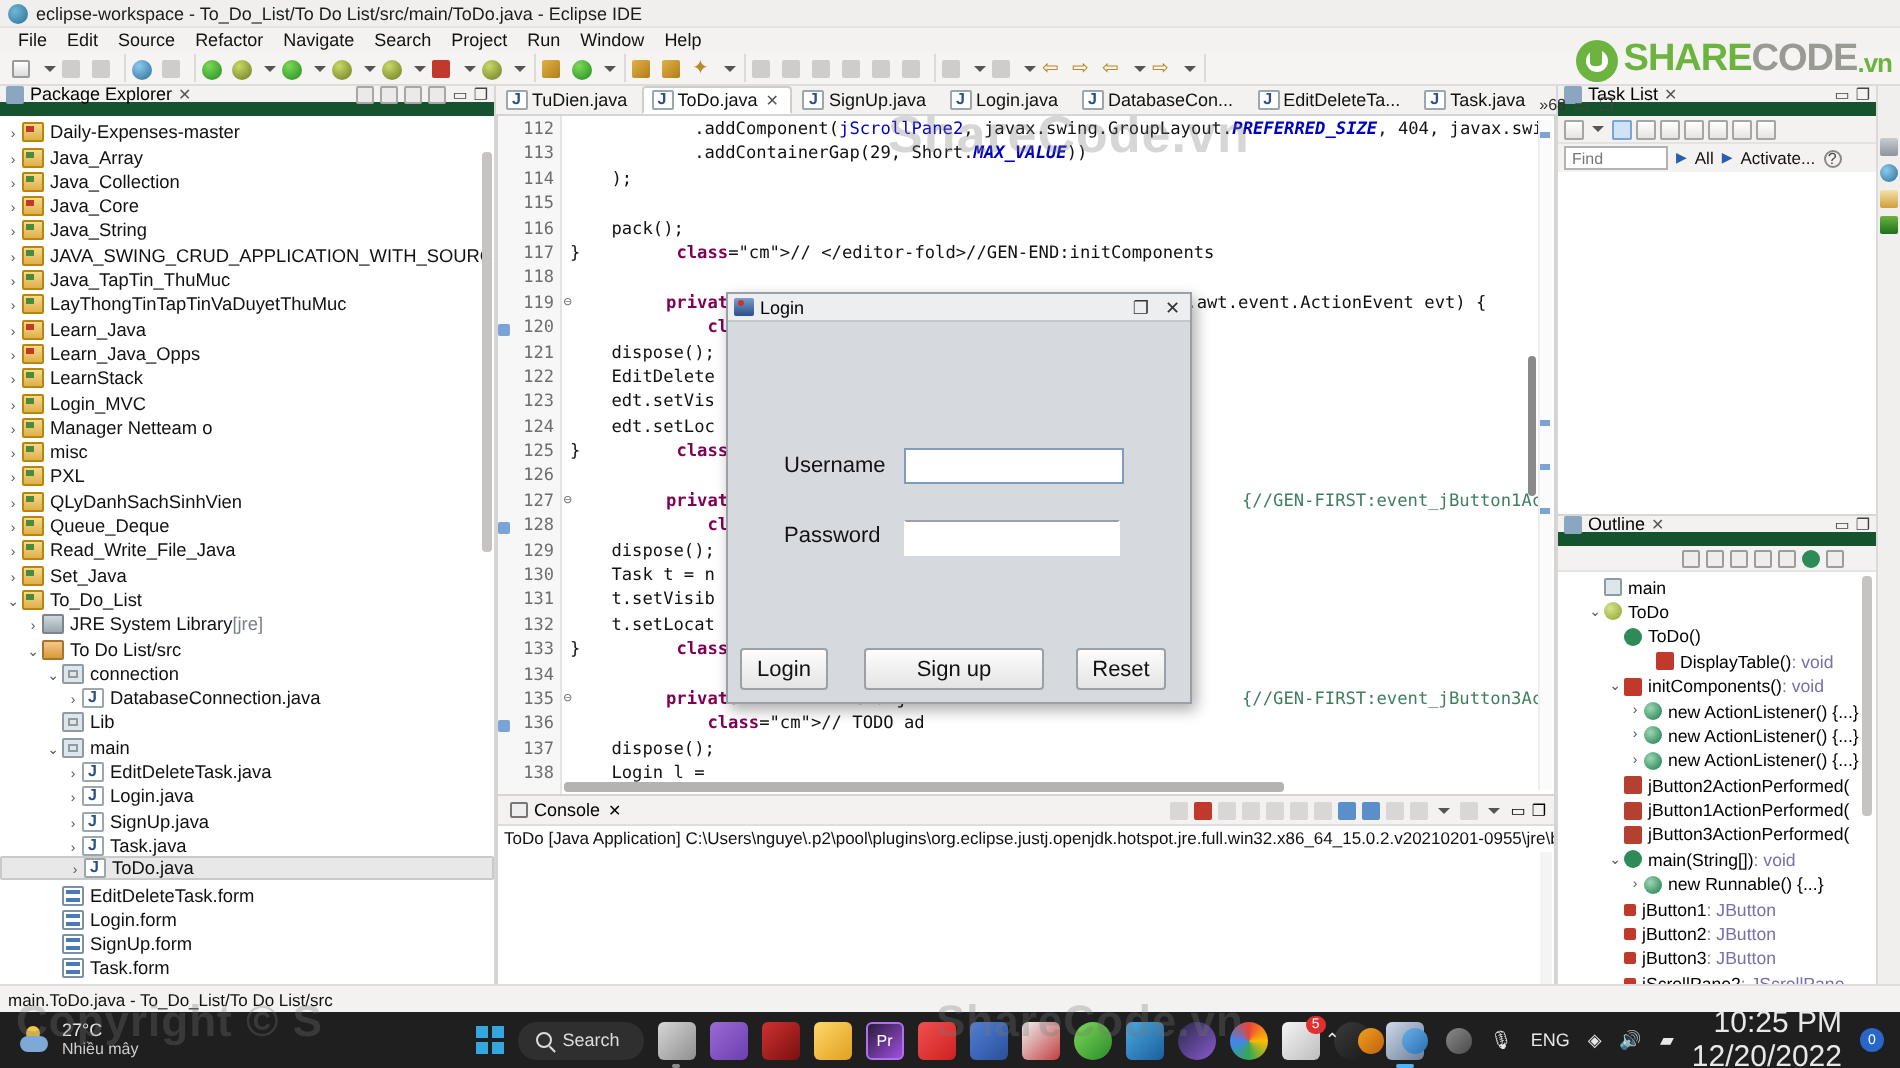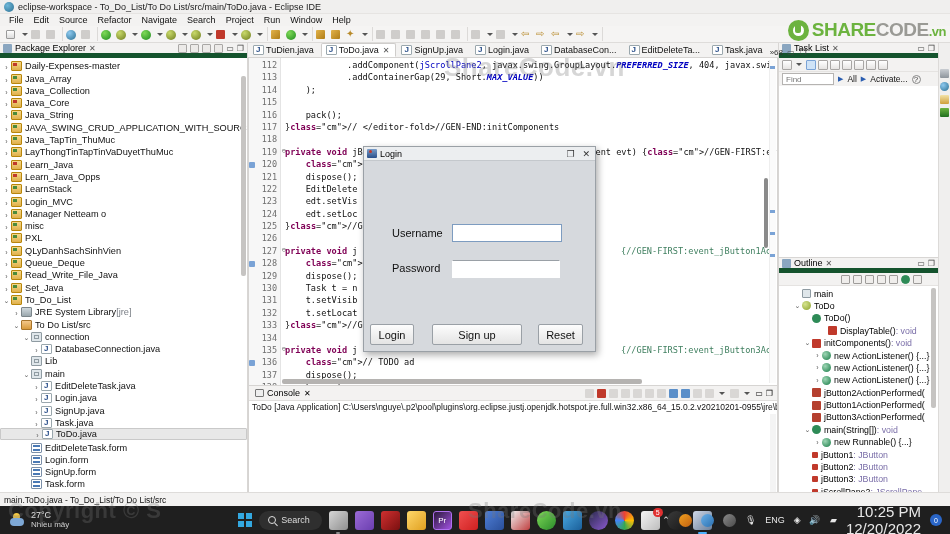--- a/index.html
+++ b/index.html
@@ -45,21 +45,21 @@
   .brand .logo:before{content:"";position:absolute;left:7.5px;top:4px;width:6px;height:9px;background:#6cb33f;border-radius:2px;z-index:2;}
   .brand .g { color:#6cb33f; }
   .brand .gr { color:#9a9a95; }
   .brand .vn { color:#6cb33f; font-size:13px; align-self:flex-end; margin-bottom:2px;}
 
   
   .body-row { display:flex; height:463px; }
 
   
   .pkg { width:248px; background:#fff; border-right:1px solid #d8d6d4; display:flex; flex-direction:column;}
-  .viewhead { height:15px; background:#f3f2f1; display:flex; align-items:center; font-size:9px; border-bottom:5px solid #14532d;}
+  .viewhead { height:15px; background:#f3f2f1; display:flex; align-items:center; font-size:9px; border-bottom:7px solid #14532d;}
   .viewhead .vtitle { display:flex; align-items:center; padding-left:3px; font-size:9px;}
   .viewhead .vicon { width:9px;height:9px;margin-right:3px;background:#8aa6c0;border-radius:1px;}
   .viewhead .close { margin-left:3px; font-size:8px; color:#555;}
   .viewhead .vtools { margin-left:auto; display:flex; align-items:center; gap:3px; padding-right:3px;}
   .vt { width:9px;height:9px;border:1px solid #a9a7a5;border-radius:1px;background:#eceae8;}
   .vt.minmax { border:none; background:none; font-size:8px; color:#444; width:auto;}
   .tree { flex:1; overflow:hidden; padding-top:1px; background:#fff; position:relative;}
   .trow { height:12.3px; display:flex; align-items:flex-end; font-size:9.2px; white-space:nowrap; color:#111;}
   .trow.sel { background:#e8e8e8; border:1px solid #c9c9c9; border-radius:1px;}
   .tw { width:9px; text-align:center; color:#5a5a5a; font-size:7px; flex:none;}
@@ -88,31 +88,31 @@
   .etabs .more { margin-left:auto; padding-right:4px; font-size:8px; color:#333; }
   .etabs .winbtns { display:flex; gap:5px; padding-right:4px; font-size:8px; color:#444;}
 
   .editor { flex:1; background:#fff; display:flex; position:relative; overflow:hidden; border:1px solid #d6d4d2; border-top:none;}
   .gutter { width:32px; background:#f7f7f7; border-right:1px solid #e4e4e4; text-align:right; padding-top:2px; flex:none;}
   .gutter div { height:12.4px; font-family:"DejaVu Sans Mono", monospace; font-size:8.5px; color:#6e6e6e; padding-right:3px; position:relative;}
   .gutter .fold:before { content:"⊖"; position:absolute; right:-6px; top:0px; font-size:7px; color:#777;}
   .gutter .todo:after { content:""; position:absolute; left:0px; top:3px; width:6px;height:6px; background:#7aa3d6; border-radius:1px;}
   .code { flex:1; padding-top:2px; overflow:hidden; position:relative; white-space:nowrap;}
   .cl { height:12.4px; font-family:"DejaVu Sans Mono", monospace; font-size:8.6px; color:#111; padding-left:4px; white-space:pre;}
-  .kw { color:#7f0055; font-weight:bold; }
+  .kw { color:#7f0055; font-weight:bold;margin-left:48px; }
   .cm { color:#3f7f5f; }
   .fld { color:#0000c0; }
   .itl { font-style:italic; color:#0000c0; font-weight:bold;}
   .vscroll { position:absolute; right:9px; top:120px; width:4px; height:70px; background:#8a8a8a; border-radius:2px;}
   .vmarks { position:absolute; right:1px; top:2px; width:7px; bottom:2px; background:#fbfbfb; border-left:1px solid #eee;}
   .vmark { position:absolute; right:1px; width:5px; height:2.5px; background:#7aa3d6;}
   .hscroll { position:absolute; left:33px; bottom:1px; height:5px; width:360px; background:#b5b3b1; border-radius:2px;}
 
   
-  .console { height:120px; background:#fff; border:1px solid #d6d4d2; border-top:none; display:flex; flex-direction:column;}
+  .console { height:108px; background:#fff; border:1px solid #d6d4d2; border-top:none; display:flex; flex-direction:column;}
   .ctabs { height:15px; background:#f3f2f1; display:flex; align-items:center; padding-left:3px; border-bottom:1px solid #e0dedc;}
   .ctab { display:flex; align-items:center; font-size:9px; padding:0 3px; }
   .ctab .cico { width:9px;height:8px;border:1px solid #777; border-radius:1px; background:#eee; margin-right:3px;}
   .ctools { margin-left:auto; display:flex; align-items:center; gap:3px; padding-right:4px;}
   .ct { width:9px;height:9px; border-radius:1px; background:#d9d7d5;}
   .ct.stop { background:#c0392b; }
   .ct.blue { background:#5b8fc9; }
   .cline { font-size:8.5px; padding:1px 3px; color:#111; white-space:nowrap; overflow:hidden;}
   .cbody { flex:1; background:#fff; position:relative;}
   .cbody .sbar { position:absolute; right:1px; top:1px; width:6px; bottom:1px; background:#f4f4f4;}

